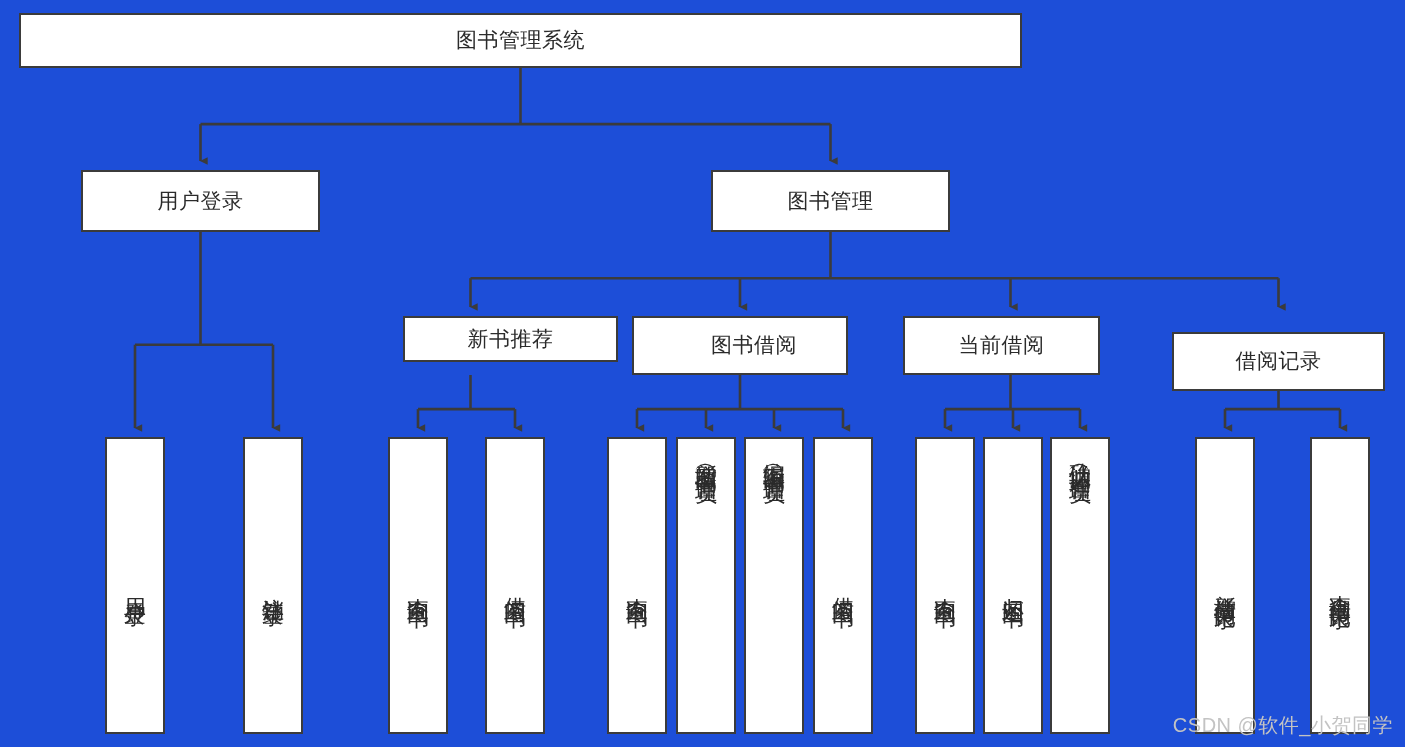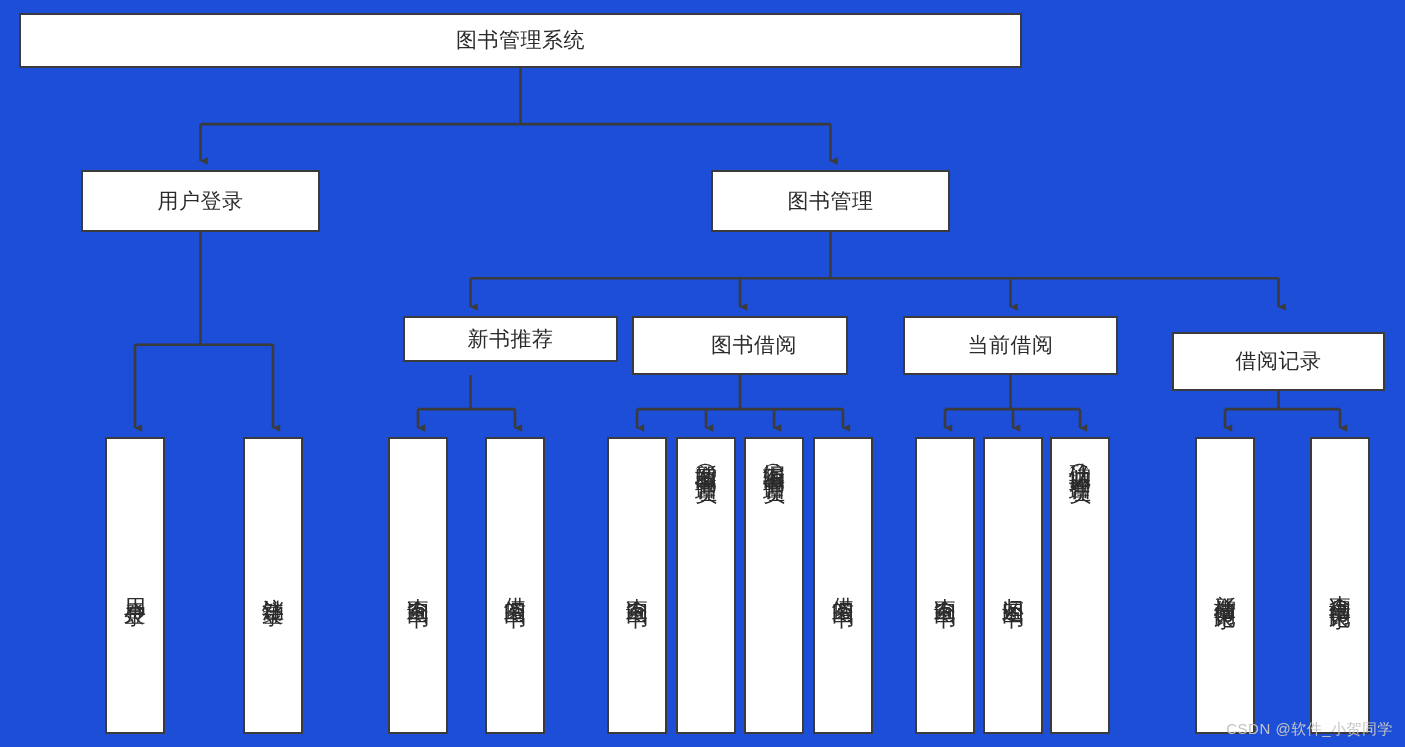--- a/index.html
+++ b/index.html
@@ -59,21 +59,21 @@
     line-height: 1;
   }
   .node.vertical.centered {
     align-items: center;
     padding-top: 0;
   }
   #watermark {
     position: absolute;
     right: 12px;
     bottom: 8px;
-    font-size: 15px;
+    font-size: 20px;
     color: #c3c3c3;
     z-index: 5;
     white-space: nowrap;
     letter-spacing: 0.5px;
     text-align: right;
   }
 </style>
 </head>
 <body>
 
@@ -131,21 +131,21 @@
       </div>
       <div class="node horizontal" style="left: 711px; top: 170px; width: 239px; height: 62px;">
         <span class="node-label">图书管理</span>
       </div>
       <div class="node horizontal" style="left: 363px; top: 316px; width: 215px; height: 46px; margin-left: 40px;">
         <span class="node-label">新书推荐</span>
       </div>
       <div class="node horizontal" style="left: 632px; top: 316px; width: 216px; height: 59px; padding-left: 28px;">
         <span class="node-label">图书借阅</span>
       </div>
-      <div class="node horizontal" style="left: 903px; top: 316px; width: 215px; height: 59px;">
+      <div class="node horizontal" style="left: 903px; top: 316px; width: 197px; height: 59px;">
         <span class="node-label">当前借阅</span>
       </div>
       <div class="node horizontal" style="left: 1172px; top: 316px; width: 213px; height: 59px; margin-top: 16px;">
         <span class="node-label">借阅记录</span>
       </div>
       <div class="node vertical centered" style="left: 105px; top: 437px; width: 60px; height: 297px;">
         <span class="node-label">用户登录</span>
       </div>
       <div class="node vertical centered" style="left: 243px; top: 437px; width: 60px; height: 297px;">
         <span class="node-label">注销登录</span>

